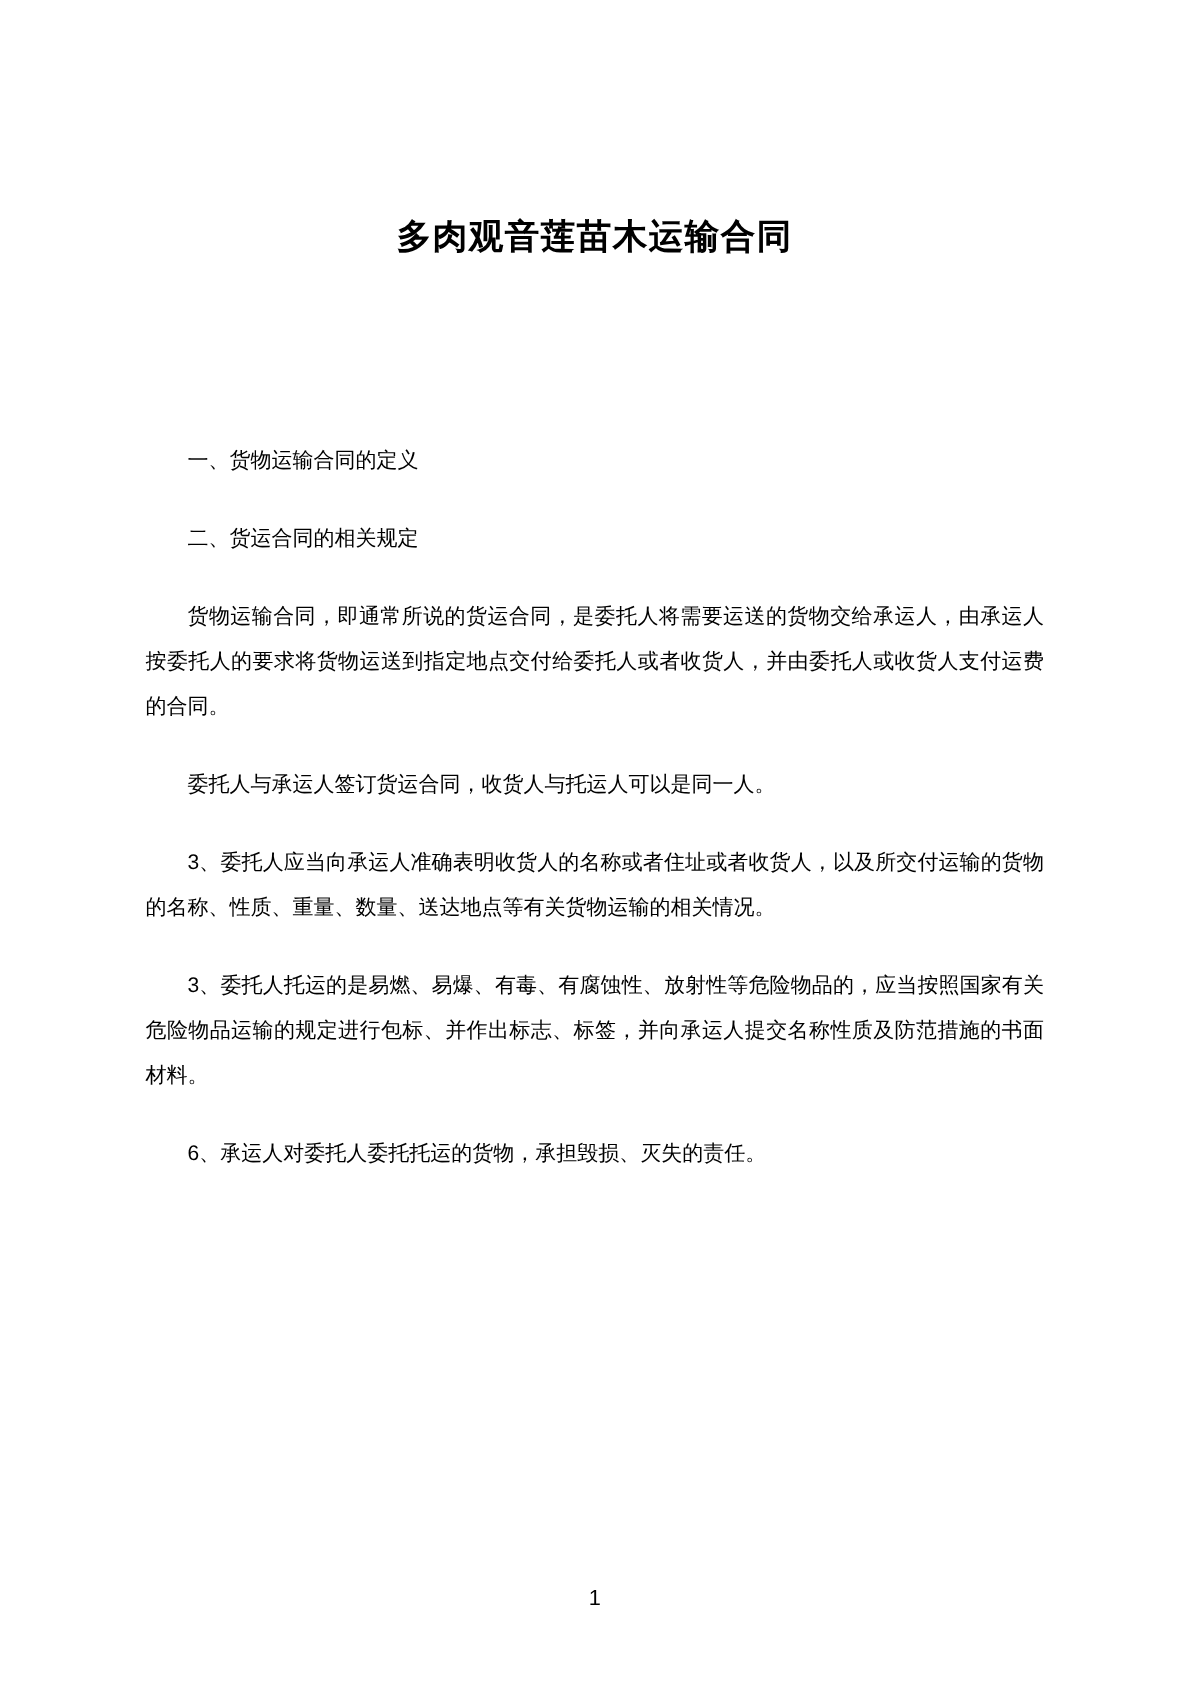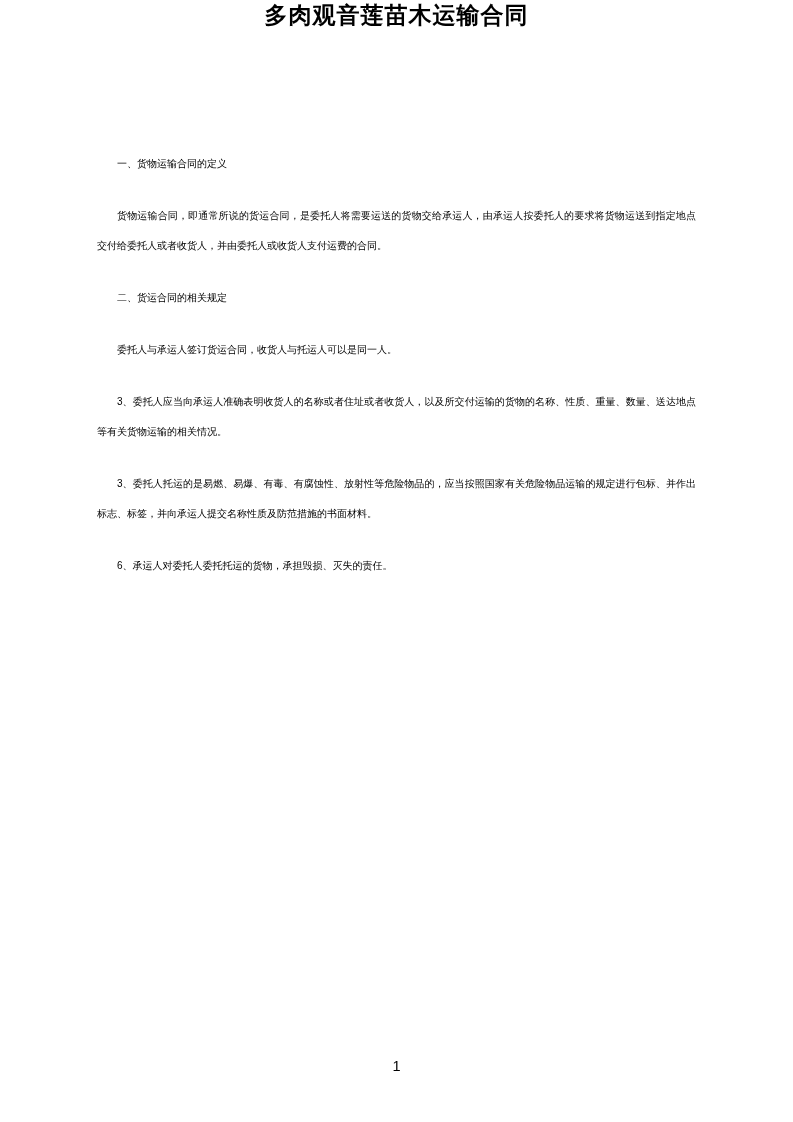--- a/index.html
+++ b/index.html
@@ -12,28 +12,29 @@
     position: relative;
     width: 793px;
     height: 1122px;
     margin: 0 auto;
     background: #ffffff;
     color: #000000;
     font-family: "Liberation Sans", sans-serif;
     overflow: hidden;
   }
   .doc-title {
+    padding-top: 142px;
     text-align: center;
     font-size: 23px;
     font-weight: bold;
     letter-spacing: 1px;
   }
   .content {
     margin: 118px 97px 0 97px;
-    font-size: 10px;
+    font-size: 14px;
     line-height: 30px;
   }
   .para {
     text-indent: 2em;
     margin: 0 0 22px 0;
     text-align: justify;
   }
   .para:last-child {
     margin-bottom: 0;
   }
@@ -50,23 +51,23 @@
 <body>
 
 <div class="page">
 
   <div class="doc-title">多肉观音莲苗木运输合同</div>
 
   <div class="content">
 
     <p class="para heading">一、货物运输合同的定义</p>
 
+    <p class="para heading">二、货运合同的相关规定</p>
+
     <p class="para">货物运输合同，即通常所说的货运合同，是委托人将需要运送的货物交给承运人，由承运人按委托人的要求将货物运送到指定地点交付给委托人或者收货人，并由委托人或收货人支付运费的合同。</p>
-
-    <p class="para heading">二、货运合同的相关规定</p>
 
     <p class="para">委托人与承运人签订货运合同，收货人与托运人可以是同一人。</p>
 
     <p class="para">3、委托人应当向承运人准确表明收货人的名称或者住址或者收货人，以及所交付运输的货物的名称、性质、重量、数量、送达地点等有关货物运输的相关情况。</p>
 
 
     <p class="para">3、委托人托运的是易燃、易爆、有毒、有腐蚀性、放射性等危险物品的，应当按照国家有关危险物品运输的规定进行包标、并作出标志、标签，并向承运人提交名称性质及防范措施的书面材料。</p>
 
     <p class="para">6、承运人对委托人委托托运的货物，承担毁损、灭失的责任。</p>
 

